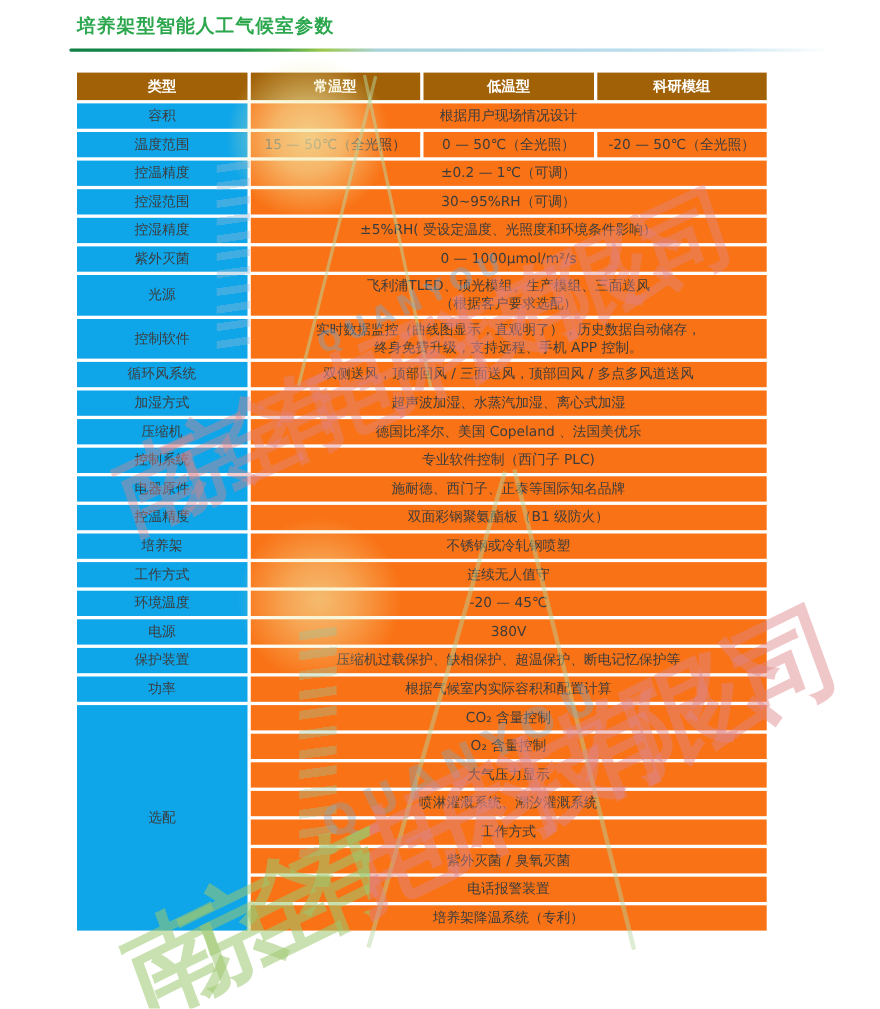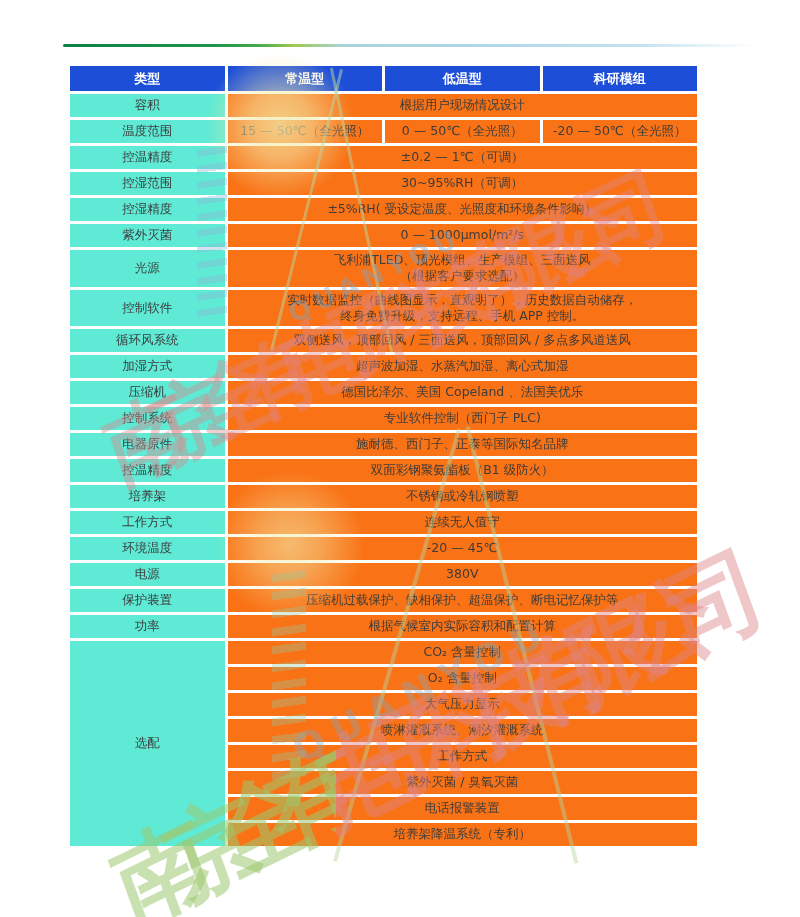--- a/index.html
+++ b/index.html
@@ -20,28 +20,28 @@
       #0f7f46 0%, #1f954b 22%, #4aa84d 28%, #9ec94f 33%,
       #a9d3d8 40%, #aed6e8 58%, #c2e2ef 82%, rgba(255,255,255,0) 99%);
     border-radius:2px;
   }
   
   table.spec{
     position:absolute;left:67px;top:63px;width:633px;
     border-collapse:separate;border-spacing:3px;table-layout:fixed;
   }
   table.spec th{
-    background:#1d4ed8;color:#ffffff;font-size:13px;font-weight:bold;
+    background:#a16207;color:#ffffff;font-size:13px;font-weight:bold;
     height:21px;padding:2px 4px;text-align:center;
   }
   table.spec td{
     font-size:12.5px;color:#3c3c3c;text-align:center;vertical-align:middle;
     height:19px;padding:2px 6px;line-height:1.3;
   }
-  td.label{background:#5eead4;margin-top:47px;}
+  td.label{background:#0ea5e9;margin-top:47px;}
   td.value{background:#f97316;}
   
   .wm-layer{position:absolute;inset:0;pointer-events:none;z-index:5;}
   .wm{position:absolute;white-space:nowrap;font-weight:bold;}
   .wm-cn-a{
     left:110px;top:400px;font-size:84px;letter-spacing:-36px;
     color:rgba(223,132,138,0.40);
     transform:rotate(-25deg) skewX(-6deg);transform-origin:0 50%;
   }
   .wm-b-pink-clip{position:absolute;inset:0;
@@ -75,20 +75,21 @@
   .wm-rl1{left:197px;top:148px;width:30px;height:175px;transform:skewY(-8deg);
     background:repeating-linear-gradient(180deg,rgba(140,185,215,0.4) 0 7px,rgba(140,185,215,0) 7px 16px);}
   .wm-rl2{left:272px;top:572px;width:34px;height:215px;transform:skewY(-8deg);
     background:repeating-linear-gradient(180deg,rgba(150,200,160,0.35) 0 8px,rgba(150,200,160,0) 8px 18px);}
 </style>
 </head>
 <body>
 
 <div class="sheet">
 
+  <h1 class="page-title">培养架型智能人工气候室参数</h1>
   <div class="title-underline"></div>
 
   <table class="spec">
     <colgroup>
       <col style="width:25%">
         <col style="width:25%">
         <col style="width:25%">
         <col style="width:25%">
     </colgroup>
     <thead>

